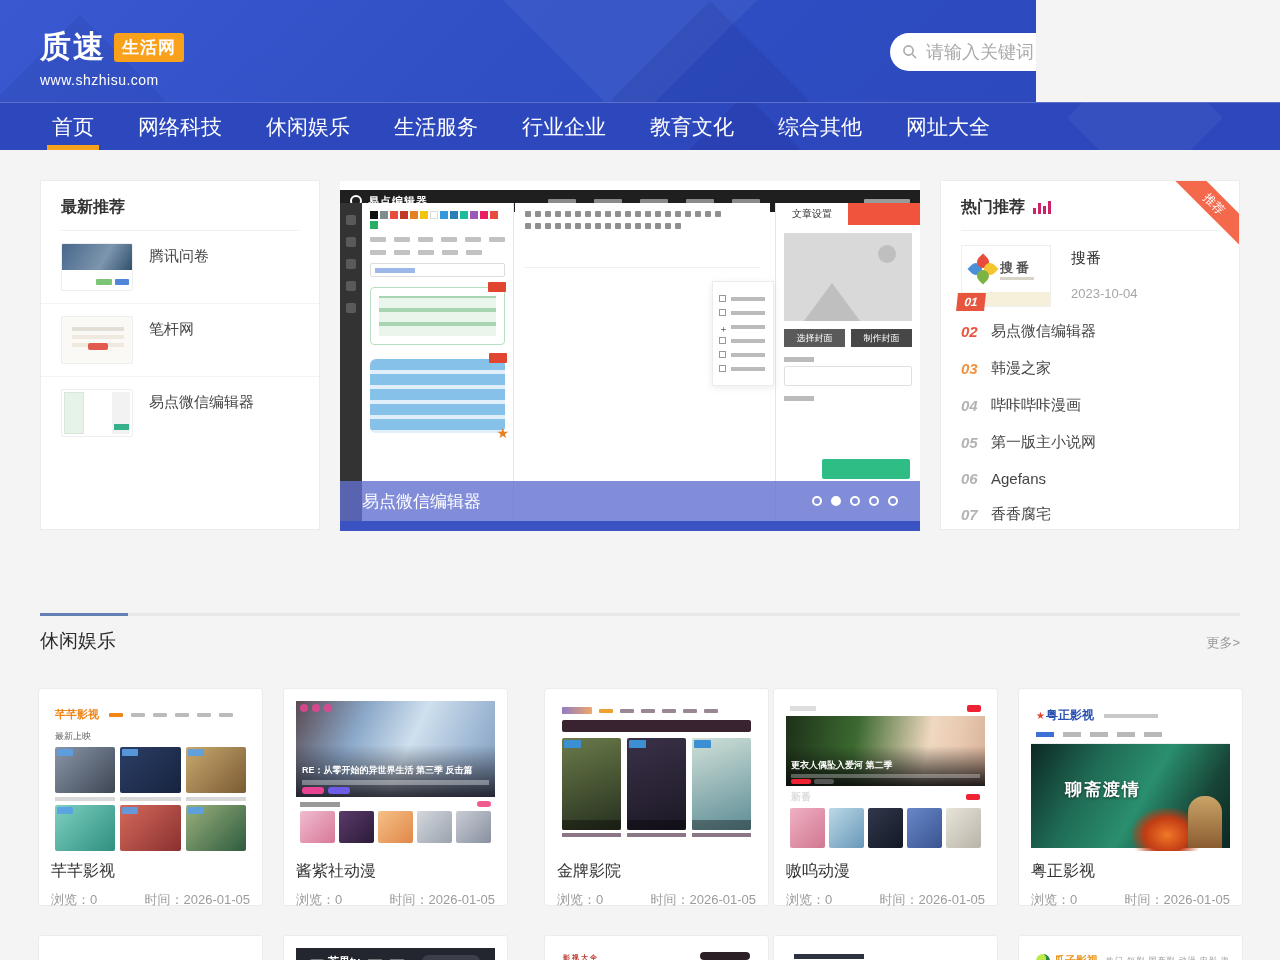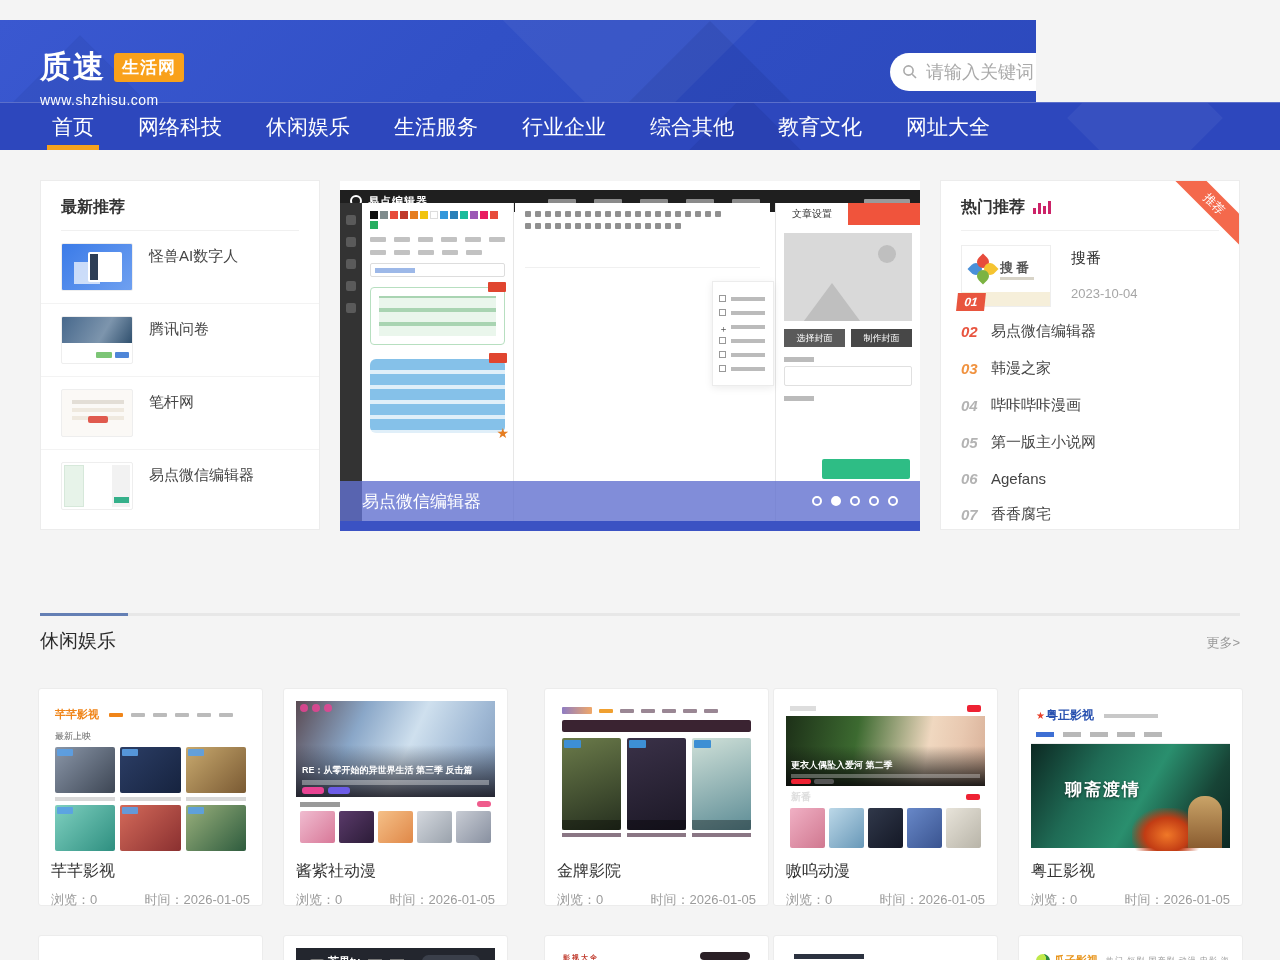--- a/index.html
+++ b/index.html
@@ -1,21 +1,21 @@
 <!DOCTYPE html>
 <html><head>
 <meta charset="utf-8">
 <style>
   * { margin:0; padding:0; box-sizing:border-box; }
   body { font-family:"Liberation Sans","DejaVu Sans",sans-serif; background:#e9e9e9; }
   .page { position:relative; width:1280px; height:960px; background:#f4f4f4; overflow:hidden; margin:0 auto; }
 
   
   .header { position:absolute; top:0; left:0; width:1036px; height:102px;
-    background:linear-gradient(135deg,#3a58d0 0%,#3150c6 45%,#2c49bd 100%); overflow:hidden;margin-top:20px; }
+    background:linear-gradient(135deg,#3a58d0 0%,#3150c6 45%,#2c49bd 100%); overflow:hidden; }
   .header .shape { position:absolute; }
   .s1 { width:180px; height:180px; background:rgba(255,255,255,.05); transform:rotate(45deg); left:540px; top:-90px; }
   .s2 { width:140px; height:140px; background:rgba(10,20,90,.10); transform:rotate(45deg); left:640px; top:30px; }
   .s3 { width:220px; height:220px; background:rgba(255,255,255,.04); transform:rotate(45deg); left:1120px; top:-60px; }
   .s4 { width:120px; height:120px; background:rgba(10,20,90,.08); transform:rotate(45deg); left:20px; top:40px; }
   .logo-wrap { position:absolute; left:40px; top:26px; z-index:2; }
   .logo-row { display:flex; align-items:center; }
   .logo-main { color:#fff; font-size:31px; font-weight:bold; letter-spacing:2px; }
   .logo-badge { margin-left:8px; background:#f9a11b; color:#fff; font-size:17px; font-weight:bold;
     padding:3px 8px; border-radius:3px; letter-spacing:1px; }
@@ -299,34 +299,28 @@
   </div>
 
   <div class="nav">
     <i class="shape n1"></i>
     <i class="shape n2"></i>
     <div class="nav-item active">首页</div>
     <div class="nav-item">网络科技</div>
     <div class="nav-item">休闲娱乐</div>
     <div class="nav-item">生活服务</div>
     <div class="nav-item">行业企业</div>
+    <div class="nav-item">教育文化</div>
     <div class="nav-item">综合其他</div>
-    <div class="nav-item">教育文化</div>
     <div class="nav-item">网址大全</div>
   </div>
 
   <div class="panel latest">
     <div class="panel-title">最新推荐</div>
     <div class="hd-divider"></div>
-    <div class="latest-item">
-      <div class="lt-thumb th-ai">
-          <i class="win"></i>
-        </div>
-      <div class="lt-label">怪兽AI数字人</div>
-    </div>
     <div class="latest-item">
       <div class="lt-thumb th-qq">
           <i class="photo"></i>
           <i class="b1"></i>
           <i class="b2"></i>
         </div>
       <div class="lt-label">腾讯问卷</div>
     </div>
     <div class="latest-item">
       <div class="lt-thumb th-bg">

